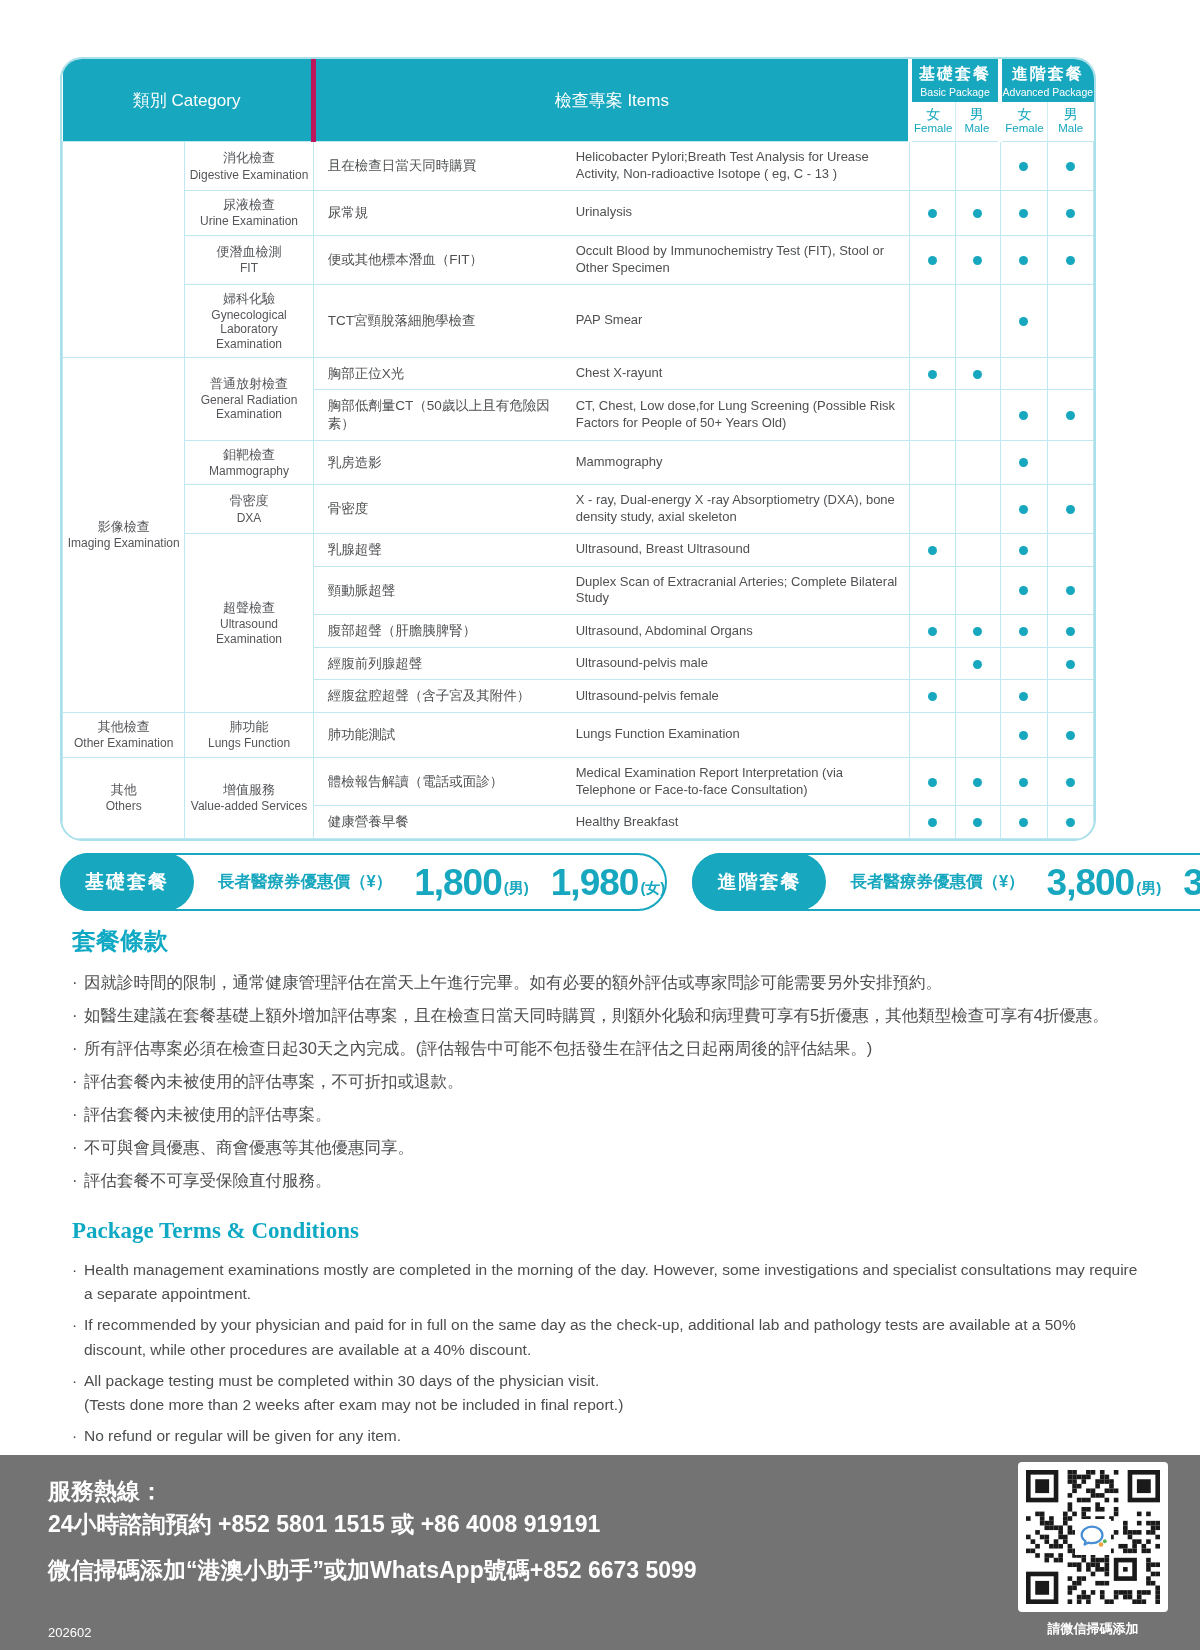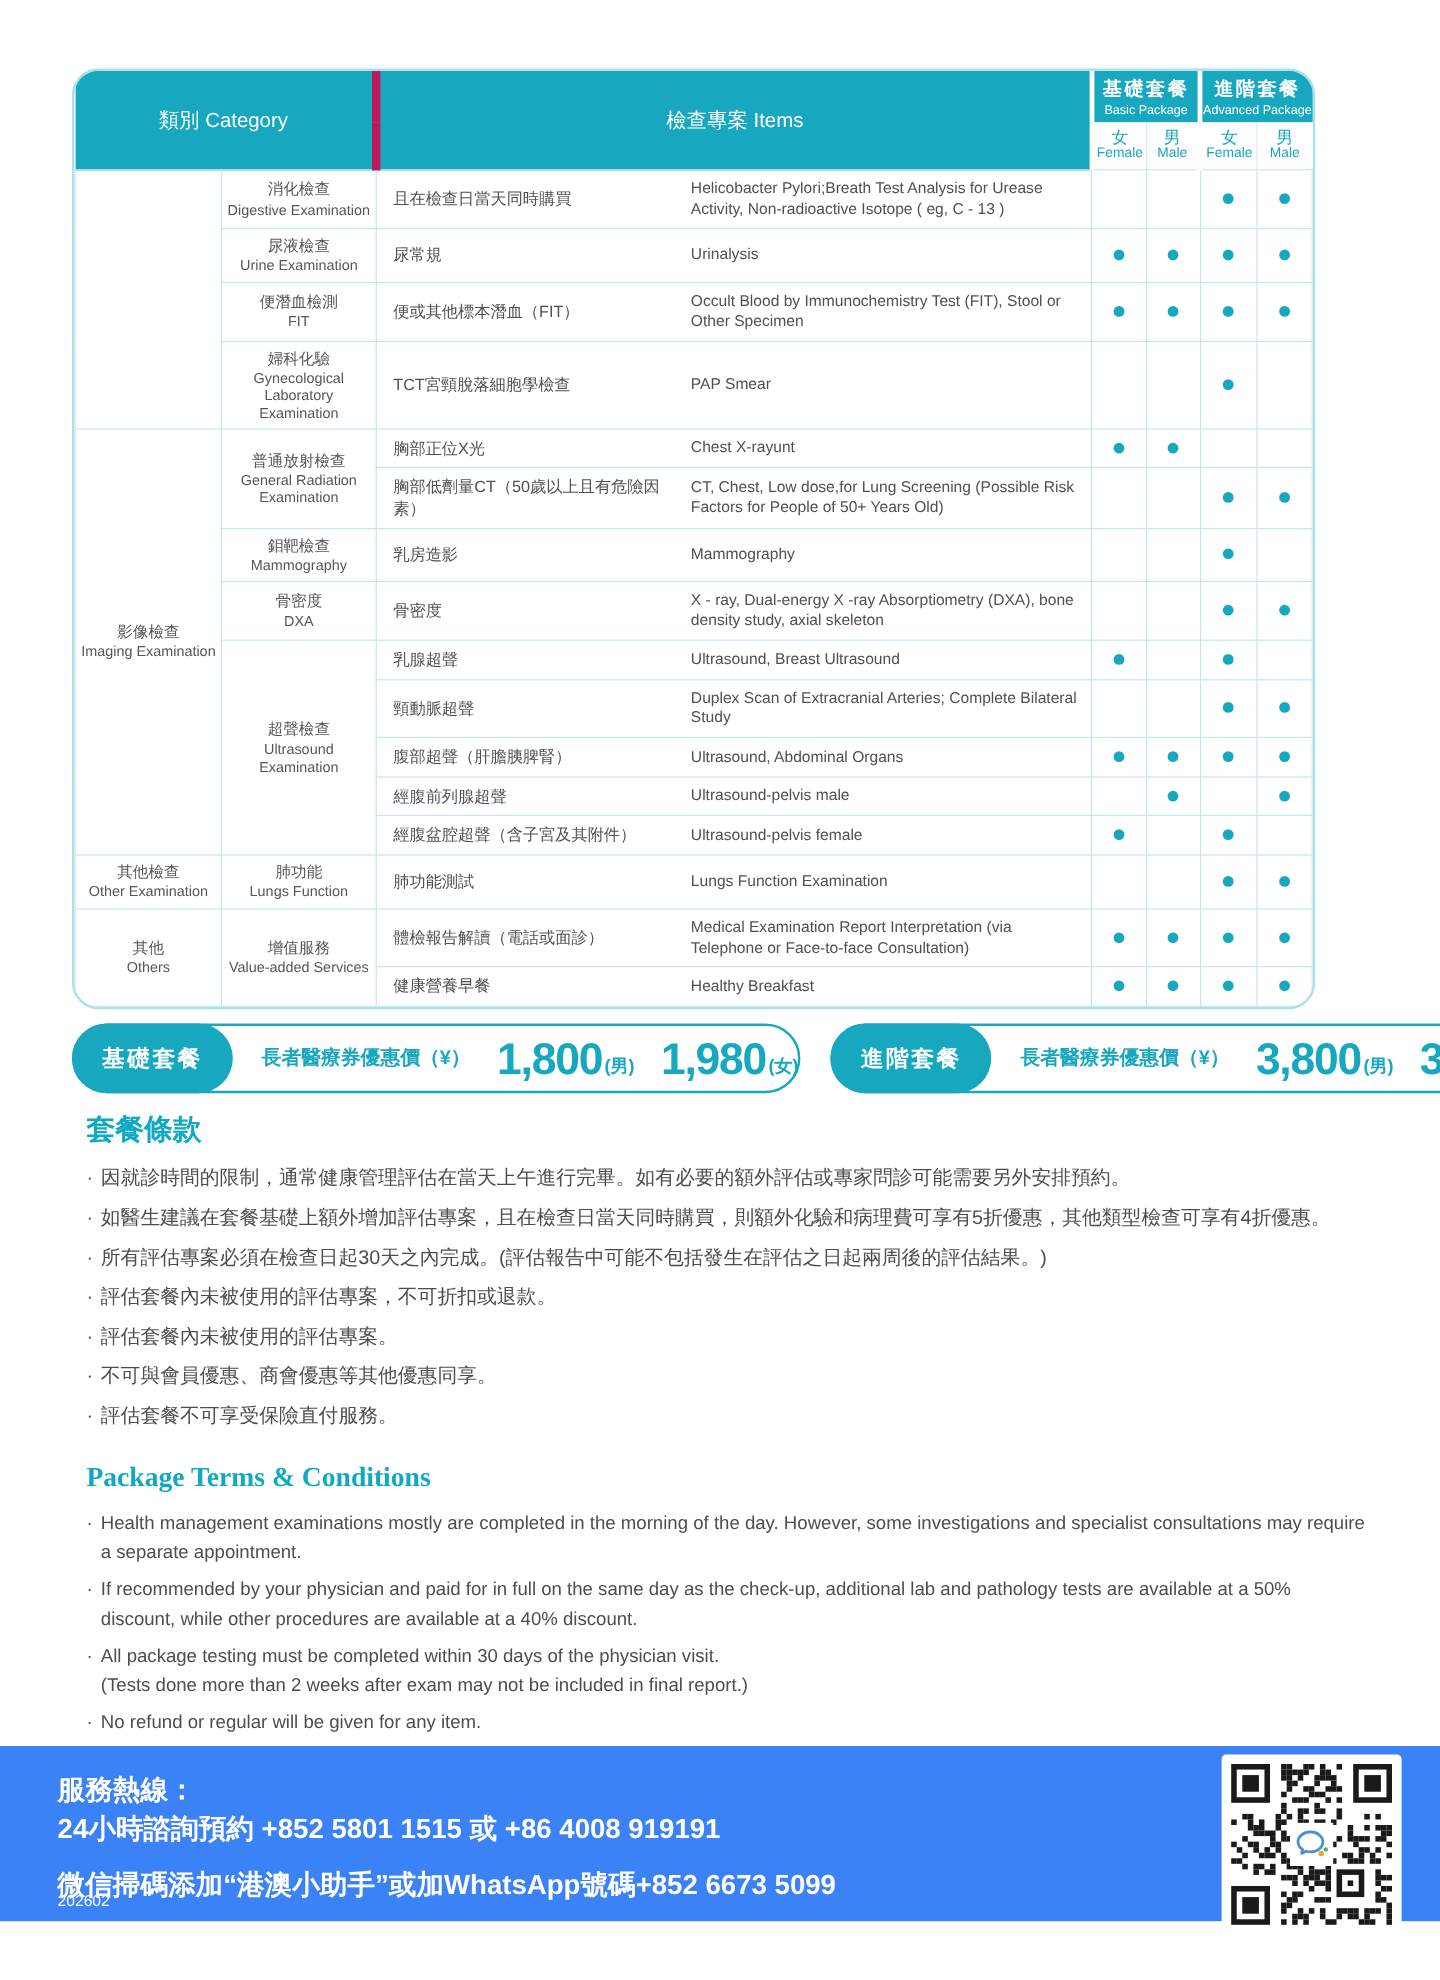--- a/index.html
+++ b/index.html
@@ -5,21 +5,21 @@
   html,body{margin:0;padding:0;}
   body{font-family:"Liberation Sans","DejaVu Sans",sans-serif;background:#fff;}
   .page{position:relative;width:1200px;height:1650px;background:#fff;overflow:hidden;}
 
   
   .table-wrap{position:absolute;left:60px;top:57px;width:1032px;border:2px solid #a9e0ea;border-radius:22px;overflow:hidden;background:#fff;}
   table{width:100%;border-collapse:collapse;table-layout:fixed;}
   th,td{padding:0;vertical-align:middle;}
   thead th{font-weight:400;}
   .main-head{background:#17a7be;color:#fff;font-size:17px;}
-  .items-head{border-left:7px solid #be185d;}
+  .items-head{border-left:5px solid #be185d;}
   .pkg-head{background:#17a7be;color:#fff;border-left:4px solid #fff;padding:5px 0 4px;}
   .pkg-zh{font-size:16px;font-weight:700;letter-spacing:2px;}
   .pkg-en{font-size:10.5px;margin-top:1px;}
   .gender{background:#fff;color:#17a7be;padding:4px 0 6px;border-left:1px solid #cfeef4;}
   .gender.gfirst{border-left:4px solid #fff;}
   .g-zh{font-size:14px;line-height:1.15;}
   .g-en{font-size:11.5px;line-height:1.15;}
   tbody td{border:1px solid #bfe8f0;color:#4f5052;}
   .cat-cell,.sub-cell{text-align:center;font-size:13px;line-height:1.25;color:#55565a;padding:6px 4px;}
   .cell-en{font-size:12px;line-height:1.2;margin-top:1px;}
@@ -42,29 +42,29 @@
   .terms{position:absolute;left:72px;top:925px;width:1068px;}
   .terms-title{color:#10a9c4;font-size:24px;font-weight:700;margin:0 0 14px 0;}
   .terms-title.en{margin-top:26px;font-size:23px;font-family:Liberation Serif, serif;}
   .bullet{display:flex;color:#4c4d4f;font-size:16px;line-height:1.5;margin-bottom:8px;}
   .bullet .b{flex:none;width:12px;}
   .bullet .bt{white-space:pre-line;}
   .zh-list .bullet{font-size:16.5px;margin-bottom:9px;line-height:1.45;}
   .en-list .bullet{font-size:15.5px;margin-bottom:7px;line-height:1.55;}
 
   
-  .footer{position:absolute;left:0;top:1455px;width:1200px;height:146px;background:#3b82f6;color:#fff;}
+  .footer{position:absolute;left:0;top:1455px;width:1200px;height:195px;background:#737373;color:#fff;}
   .footer-text{position:absolute;left:48px;top:20px;}
   .f-line{font-size:23px;font-weight:700;line-height:1.45;white-space:nowrap;}
   .f-gap{height:12px;}
   .f-version{position:absolute;left:48px;bottom:10px;font-size:13px;font-weight:400;}
   .qr-area{position:absolute;right:32px;top:7px;width:150px;text-align:center;}
   .qr-box{position:relative;width:150px;height:150px;background:#fff;border-radius:4px;}
   .qr-logo{position:absolute;left:50%;top:50%;width:36px;height:36px;margin:-18px 0 0 -18px;background:#fff;display:flex;align-items:center;justify-content:center;}
-  .qr-caption{margin-top:8px;font-size:23px;font-weight:400;color:#fff;white-space:nowrap;}
+  .qr-caption{margin-top:8px;font-size:13px;font-weight:700;color:#fff;white-space:nowrap;}
 </style>
 </head>
 <body>
 
 <div class="page">
 
   <div class="table-wrap">
     <table>
       <colgroup>
         <col style="width:122px">

